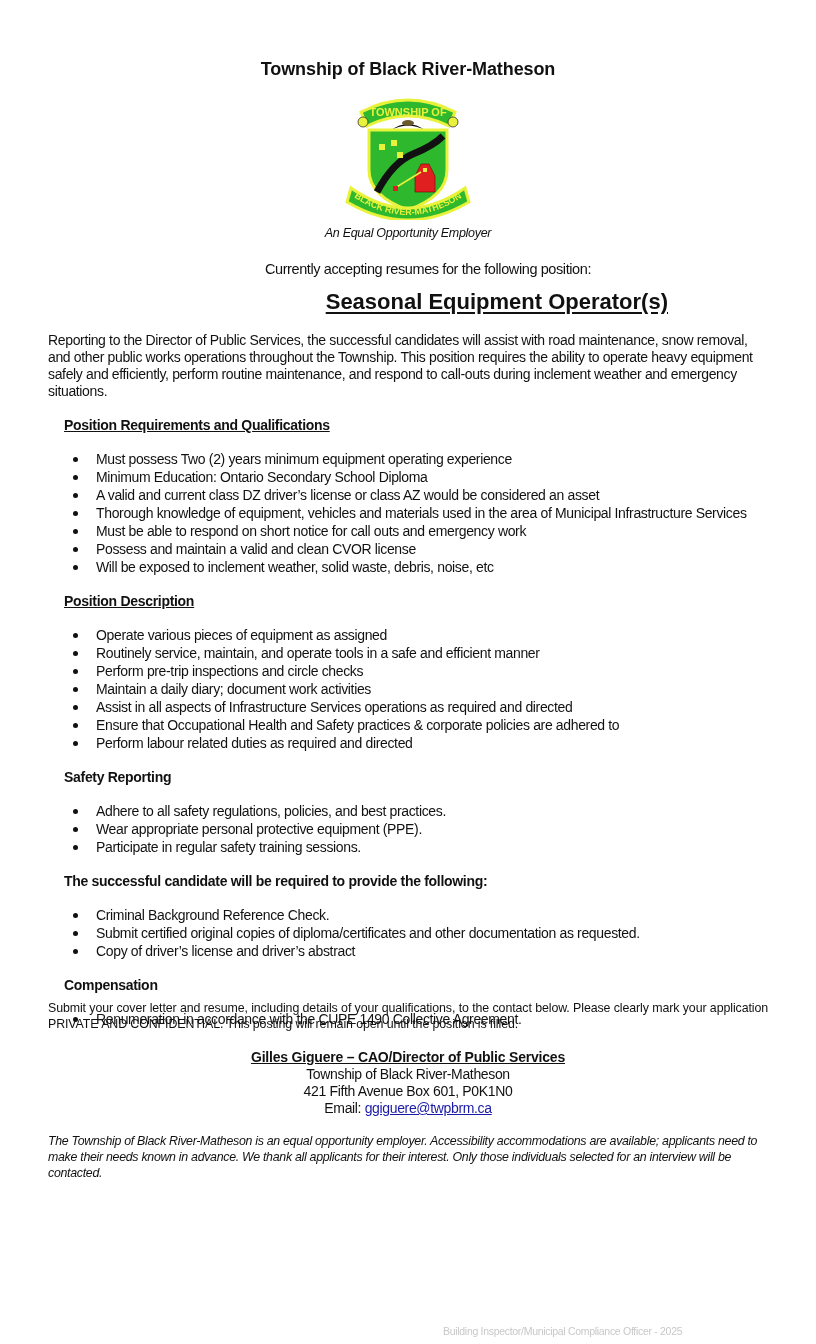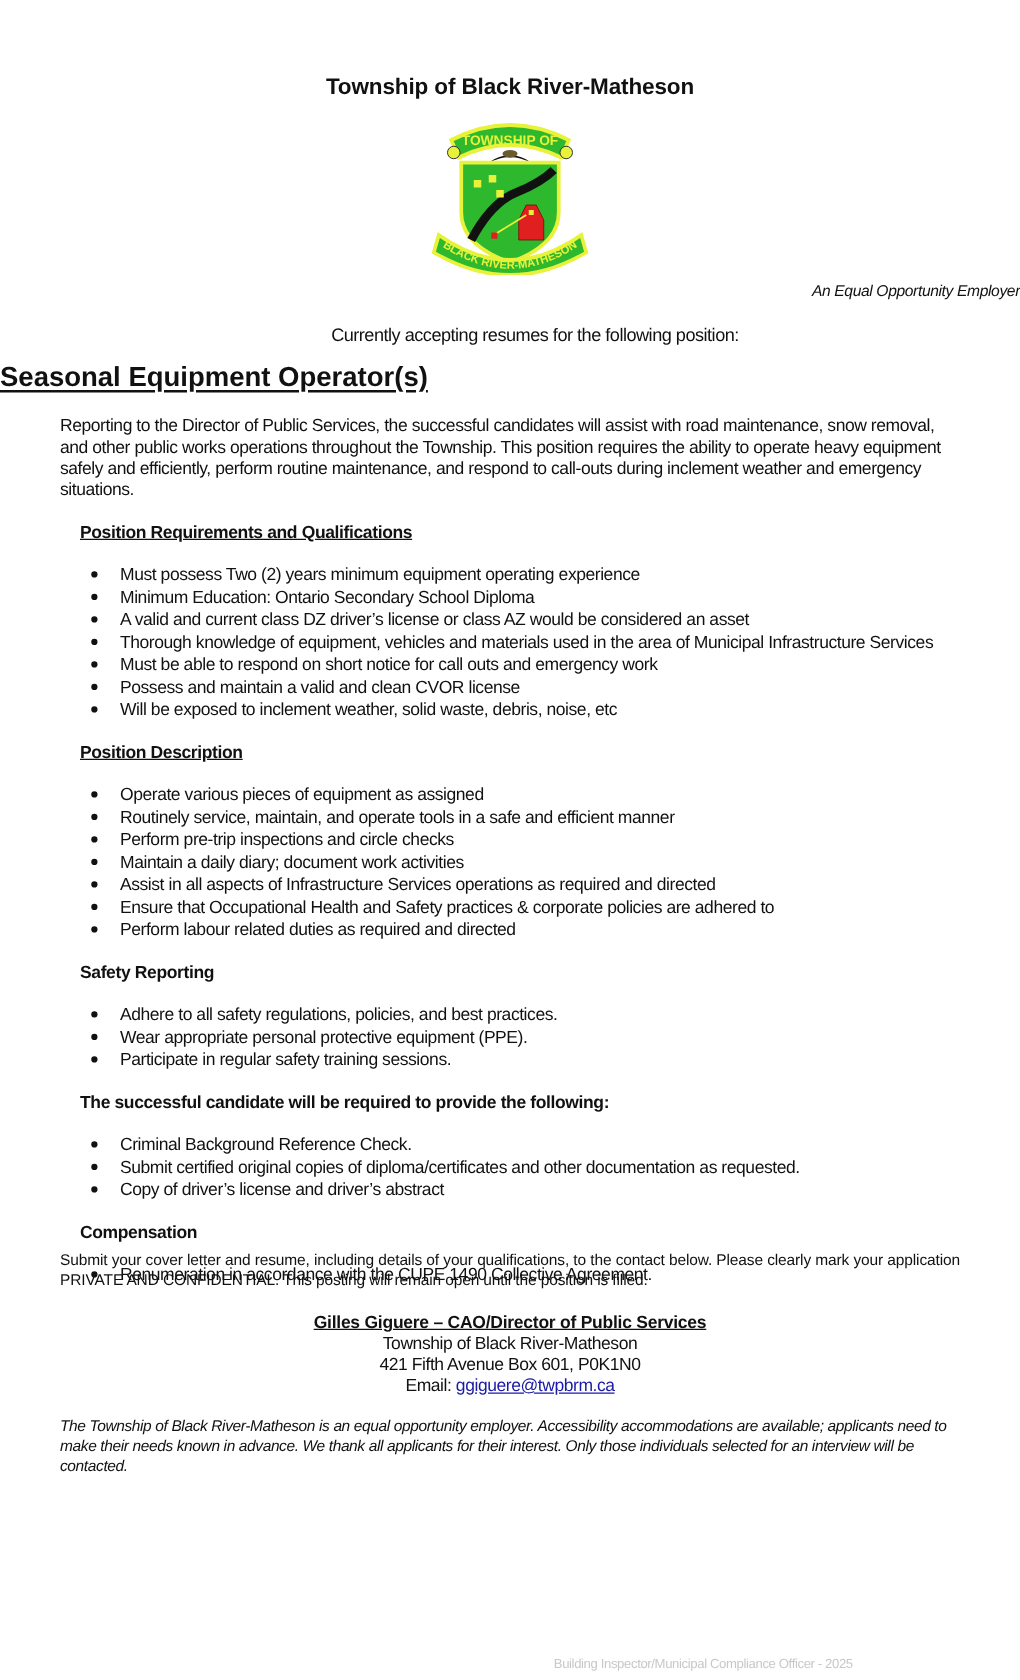--- a/index.html
+++ b/index.html
@@ -7,29 +7,29 @@
       width: 816px; height: 1344px; position: relative; overflow: hidden;
       font-family: "Liberation Sans", sans-serif; color: #111;
     }
     .page { position: absolute; left: 0; top: 12px; width: 816px; height: 1344px; }
     .org-title {
       position: absolute; top: 47px; left: 0; width: 816px; text-align: center;
       font-weight: bold; font-size: 18px; letter-spacing: -0.1px;
     }
     .logo { position: absolute; left: 343px; top: 80px; width: 130px; height: 128px; }
     .eoe {
-      position: absolute; top: 214px; left: 0; width: 816px; text-align: right;
+      position: absolute; top: 214px; left: 0; width: 816px; text-align: center;
       font-style: italic; font-size: 12.5px; letter-spacing: -0.3px;
     }
     .accepting {
       position: absolute; top: 249px; left: 0; width: 816px; text-align: center;
       font-size: 14.5px; letter-spacing: -0.4px; padding-left: 20px;
     }
     .job-title {
-      position: absolute; top: 277px; left: 0; width: 668px; text-align: left;
+      position: absolute; top: 277px; left: 0; width: 668px; text-align: right;
       font-weight: bold; font-size: 22px; text-decoration: underline; text-underline-offset: 3px;
     }
     .content { position: absolute; left: 48px; top: 320px; width: 722px; font-size: 14px; letter-spacing: -0.35px; }
     .intro { line-height: 17px; margin: 0; }
     .section { margin-top: 17px; }
     .sec-head { font-weight: bold; font-size: 14px; line-height: 17px; margin: 16px; letter-spacing: -0.3px; }
     .sec-head.u { text-decoration: underline; }
     ul.bul { list-style: none; margin: 0; padding: 0; }
     ul.bul li { position: relative; padding-left: 48px; line-height: 18px; }
     ul.bul li .dot {

